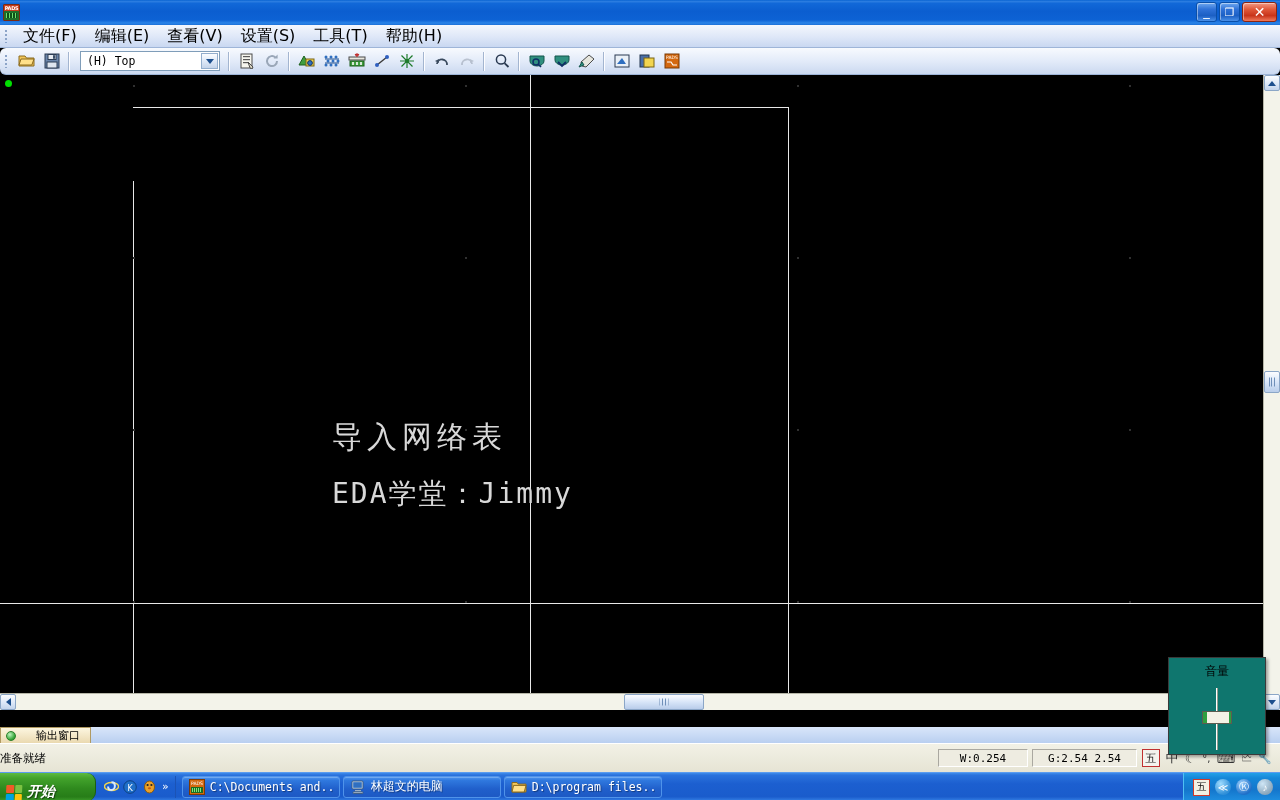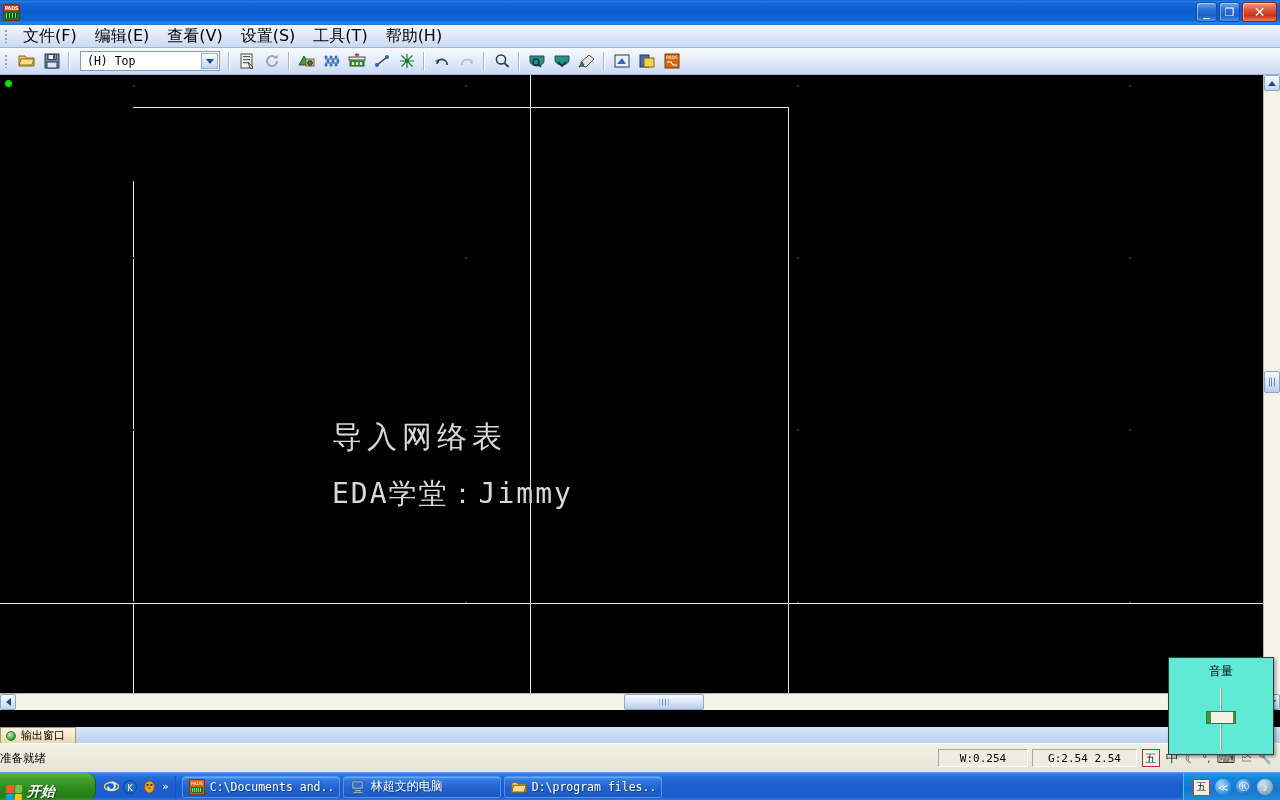--- a/index.html
+++ b/index.html
@@ -74,21 +74,21 @@
   }
   .menu-item {
     font-size: 16px; color: #000; padding: 3px 9px; white-space: nowrap;
     font-family: "DejaVu Sans", sans-serif;
   }
 
   
   .toolbar {
     position: absolute; left: 0; top: 48px; width: 1280px; height: 27px;
     background: linear-gradient(to bottom, #f7fafe 0%, #e3ebf9 50%, #cbd9f0 100%);
-    display: flex; align-items: center; border-bottom: 1px solid #9eb5d8;
+    display: flex; align-items: center; border-bottom: 1px solid #9eb5d8; border-radius: 6px;
   }
   .tb-sep { width: 2px; height: 19px; margin: 0 4px;
     border-left: 1px solid #a3b5d0; border-right: 1px solid #fdfdff; }
   .tb-btn {
     width: 23px; height: 22px; margin: 0 1px; position: relative;
     display: flex; align-items: center; justify-content: center;
   }
   .tb-btn svg { display: block; }
   .layer-combo {
     width: 140px; height: 20px; margin: 0 4px 0 6px;
@@ -165,21 +165,21 @@
 
   
   .tabstrip {
     position: absolute; left: 0; bottom: 57px; width: 1280px; height: 16px;
     background: linear-gradient(to bottom,#d9e6fa,#b9cff0);
     display: flex; align-items: flex-end;
   }
   .out-tab {
     height: 16px; background: linear-gradient(to bottom,#fdf6e0,#ead9b0);
     border: 1px solid #b09a62; border-bottom: none;
-    display: flex; align-items: center; padding: 0 10px 0 5px; gap: 5px;
+    display: flex; align-items: center; padding: 0 10px 0 5px; gap: 20px;
   }
   .out-tab .dot {
     width: 10px; height: 10px; border-radius: 50%;
     background: radial-gradient(circle at 35% 32%, #bff3bf, #3aa83a 65%, #1d7a1d);
     border: 1px solid #2a7f2a; flex: none;
   }
   .out-tab .lbl { font-size: 11px; color: #000; font-family:"DejaVu Sans", sans-serif; white-space: nowrap; }
 
   
   .statusbar {
@@ -200,22 +200,22 @@
   }
   .ime-box {
     width: 18px; height: 18px; border: 1px solid #c03030; background:#f4f3ee;
     display:flex; align-items:center; justify-content:center;
     font-size: 11px; color:#222; font-family:"DejaVu Sans", sans-serif;
   }
   .ime-ico { font-size: 13px; color:#333; font-family:"DejaVu Sans", sans-serif; }
 
   
   .volume-popup {
-    position: absolute; left: 1168px; top: 657px; width: 106px; height: 98px;
-    background: #5eead4; border: 1px solid #3a3a3a;
+    position: absolute; left: 1168px; top: 657px; width: 98px; height: 98px;
+    background: #0f766e; border: 1px solid #3a3a3a;
     box-shadow: 2px 2px 3px rgba(0,0,0,.35);
   }
   .volume-title {
     text-align: center; font-size: 12px; color: #000; margin-top: 5px;
     font-family:"DejaVu Sans", sans-serif;
   }
   .vol-track {
     position: absolute; left: 50%; top: 30px; width: 2px; height: 62px;
     transform: translateX(-50%); background: #9b9b8e;
     border-left: 1px solid #fff;

